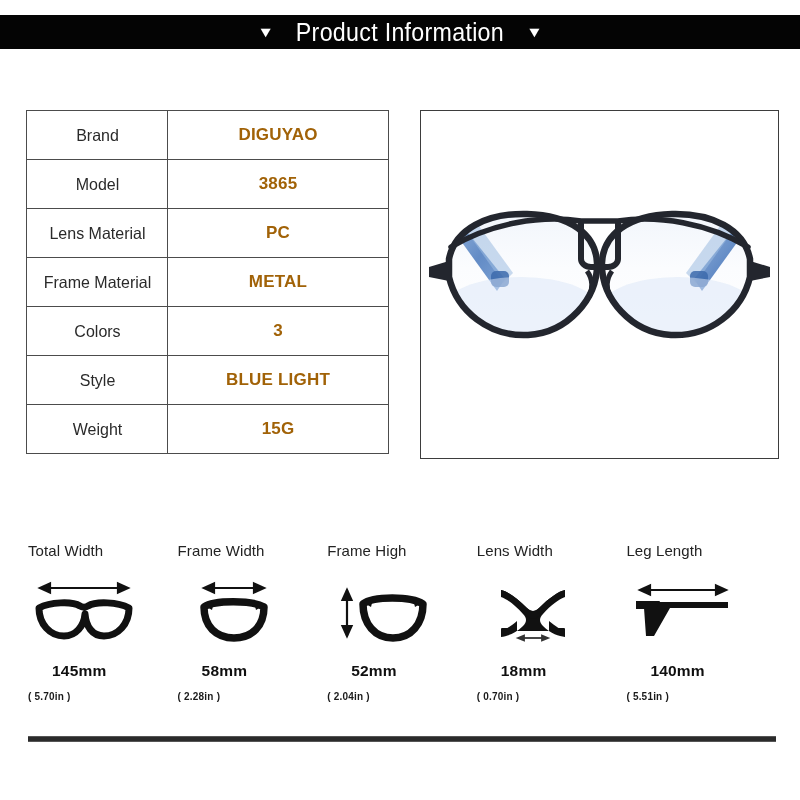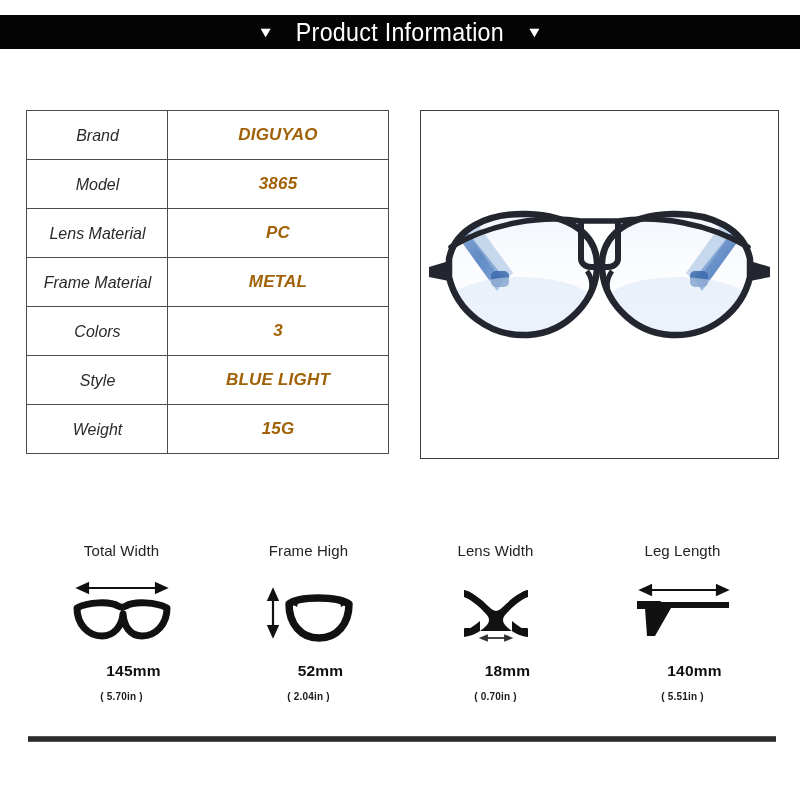--- a/index.html
+++ b/index.html
@@ -45,21 +45,20 @@
   }
 
   
   .spec-table {
     position: absolute;
     left: 26px;
     top: 110px;
     width: 363px;
     border-collapse: collapse;
     table-layout: fixed;
-    font-style: italic;
   }
   .spec-table td {
     height: 48px;
     border: 1.4px solid #4c4c4c;
     text-align: center;
     vertical-align: middle;
     padding: 0;
   }
   .spec-table td.k {
     width: 140px;
@@ -98,21 +97,21 @@
     position: absolute;
     left: 28px;
     top: 540px;
     width: 748px;
     display: flex;
   }
   .measure {
     flex: 1 1 0;
     display: flex;
     flex-direction: column;
-    align-items: center;
+    align-items: flex-start;
   }
   .m-label {
     font-size: 15px;
     font-weight: 400;
     color: #232323;
     height: 22px;
     line-height: 22px;
     letter-spacing: 0.1px;
   }
   .m-icon {
@@ -273,20 +272,40 @@
                    C68,27 90,28 101,34
                    C101,50 90,62 76,62 C64,62 58,52 57,40
                    C56,52 48,62 36,62 C22,62 11,50 11,34 Z"></path>
         </g>
       </svg>
     </div>
     <div class="m-mm">145mm</div>
     <div class="m-in">( 5.70in )</div>
   </div>
 
+  <div class="measure">
+    <div class="m-label">Frame Width</div>
+    <div class="m-icon">
+      <svg width="112" height="72" viewBox="0 0 112 72">
+        <g stroke="#111" stroke-width="2.2" fill="#111">
+          <line x1="26" y1="14" x2="86" y2="14"></line>
+          <path d="M26,14 L36,9.5 L36,18.5 Z"></path>
+          <path d="M86,14 L76,9.5 L76,18.5 Z"></path>
+        </g>
+        <g fill="none" stroke="#111" stroke-width="7.5" stroke-linejoin="round">
+          <path d="M26,33 C36,26 74,26 86,33
+                   C86,52 74,64 56,64 C38,64 26,52 26,33 Z"></path>
+        </g>
+        <path d="M24,30 L36,28 L34,36 Z" fill="#111"></path>
+        <path d="M88,30 L76,28 L78,36 Z" fill="#111"></path>
+      </svg>
+    </div>
+    <div class="m-mm">58mm</div>
+    <div class="m-in">( 2.28in )</div>
+  </div>
 
   <div class="measure">
     <div class="m-label">Frame High</div>
     <div class="m-icon">
       <svg width="112" height="72" viewBox="0 0 112 72">
         <g stroke="#111" stroke-width="2.2" fill="#111">
           <line x1="20" y1="16" x2="20" y2="62"></line>
           <path d="M20,16 L15.5,26 L24.5,26 Z"></path>
           <path d="M20,62 L15.5,52 L24.5,52 Z"></path>
         </g>

